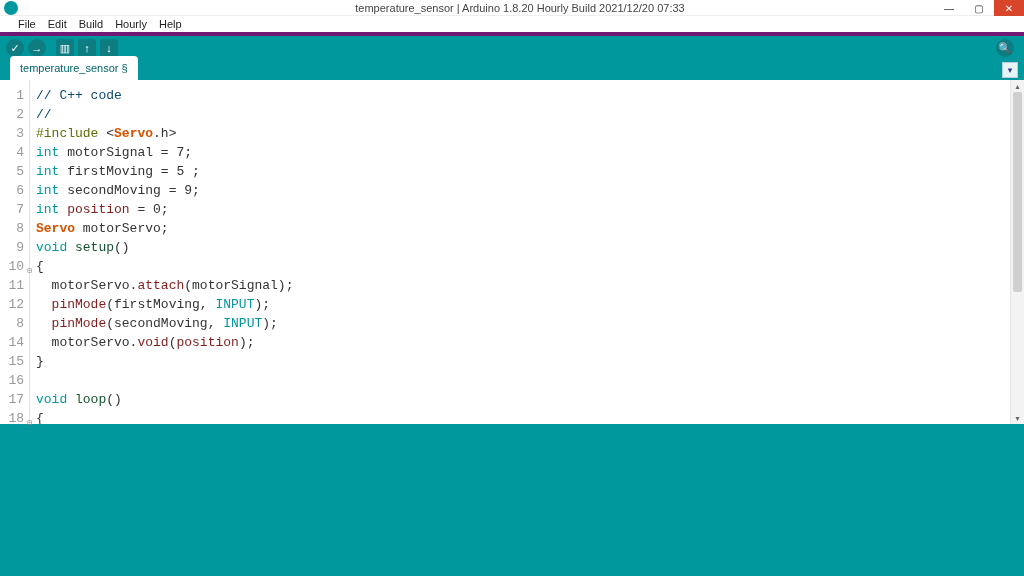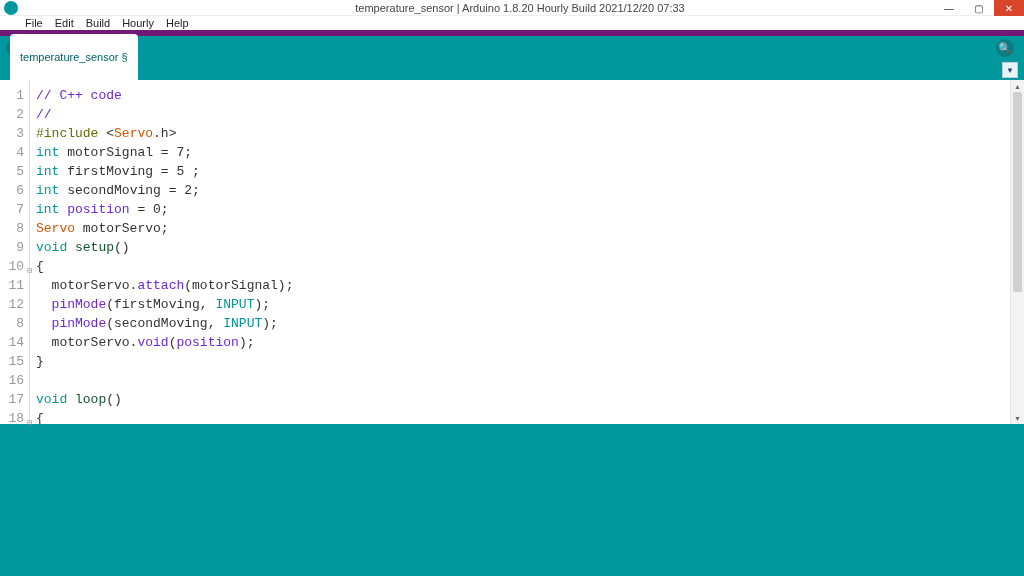--- a/index.html
+++ b/index.html
@@ -3,41 +3,41 @@
 <meta charset="utf-8">
 <style>
   * { margin: 0; padding: 0; box-sizing: border-box; }
   html, body { width: 1024px; height: 576px; font-family: "Segoe UI", Tahoma, sans-serif; font-size: 12px; overflow: hidden; background: #fff; }
   .titlebar { height: 16px; background: #fff; display: flex; align-items: center; position: relative; border-bottom: 1px solid #eee; }
   .titlebar .app-icon { width: 14px; height: 14px; margin-left: 4px; border-radius: 50%; background: #00979d; display: inline-block; }
   .titlebar .title { position: absolute; left: 16px; right: 0; text-align: center; font-size: 11px; color: #444; pointer-events: none; }
   .titlebar .win-controls { position: absolute; right: 0; top: 0; display: flex; height: 16px; }
   .titlebar .win-btn { width: 30px; height: 16px; display: flex; align-items: center; justify-content: center; font-size: 10px; color: #333; }
   .titlebar .win-close { background: #d9452b; color: #fff; }
-  .menubar { height: 20px; background: #fff; display: flex; align-items: center; padding: 0 19px; font-size: 11px; color: #222; border-bottom: 6px solid #701a75; }
+  .menubar { height: 20px; background: #fff; display: flex; align-items: center; padding: 0 12px; font-size: 11px; color: #222; border-bottom: 4px solid #701a75; }
   .menubar span { padding: 2px 6px; cursor: default; }
   .toolbar { height: 24px; background: #00979d; display: flex; align-items: center; padding: 0 6px; position: relative; }
   .tb-btn { width: 18px; height: 18px; border-radius: 3px; background: #0d7d82; color: #fff; display: inline-flex; align-items: center; justify-content: center; margin-right: 4px; font-size: 11px; cursor: pointer; }
   .tb-btn.round { border-radius: 50%; }
   .tb-right { position: absolute; right: 6px; top: 3px; }
   .tabbar { height: 20px; background: #00979d; display: flex; align-items: flex-end; padding-left: 10px; position: relative; }
-  .tab { background: #fff; padding: 17px 10px; font-size: 11px; color: #006468; border-radius: 4px 4px 0 0; cursor: default; }
+  .tab { background: #fff; padding: 6px 10px; font-size: 11px; color: #006468; border-radius: 4px 4px 0 0; cursor: default; }
   .tab-menu { position: absolute; right: 6px; top: 2px; width: 16px; height: 16px; background: #e6f4f4; border: 1px solid #bcd; display: flex; align-items: center; justify-content: center; font-size: 9px; color: #339; cursor: pointer; }
   .editor-wrap { position: relative; height: 344px; background: #fff; display: flex; }
   .gutter { width: 30px; background: #fff; border-right: 1px solid #e0e0e0; padding-top: 6px; }
   .gutter .ln { height: 19px; line-height: 19px; text-align: right; padding-right: 5px; font-family: Consolas, "Courier New", monospace; font-size: 13px; color: #999; position: relative; }
   .gutter .ln .fold { position: absolute; right: -3px; top: 4px; font-size: 8px; color: #888; }
   .code { flex: 1; padding: 6px 0 0 6px; font-family: Consolas, "Courier New", monospace; font-size: 13px; color: #333; overflow: hidden; }
   .code .row { height: 19px; line-height: 19px; white-space: pre; }
-  .tok-comment { color: #6d28d9; }
+  .tok-comment { color: #0c4a6e; }
   .tok-pre { color: #5e6d03; }
   .tok-type { color: #00979d; }
   .tok-kw { color: #14532d; }
-  .tok-classname { color: #d35400; font-weight: normal; }
-  .tok-func { color: #6d28d9; text-align: right; }
+  .tok-classname { color: #d35400; font-weight: bold; }
+  .tok-func { color: #7f1d1d; text-align: right; }
   .tok-const { color: #00979d; }
   .tok-sym { color: #333; }
   .scrollbar-v { position: absolute; right: 0; top: 0; width: 14px; height: 100%; background: #f3f3f3; border-left: 1px solid #e6e6e6; }
   .scroll-thumb { position: absolute; left: 2px; right: 2px; top: 12px; height: 200px; background: #cfcfcf; border-radius: 2px; }
   .scroll-arrow { position: absolute; left: 0; right: 0; height: 12px; display: flex; align-items: center; justify-content: center; font-size: 8px; color: #666; }
   .scroll-arrow.up { top: 0; } .scroll-arrow.down { bottom: 0; }
   .console { height: 152px; background: #00979d; }
 </style>
 </head>
 <body>
@@ -95,21 +95,21 @@
       <div class="ln">16</div>
       <div class="ln">17</div>
       <div class="ln">18<span class="fold">⊟</span></div>
     </div>
   <div class="code" id="code">
       <div class="row"><span class="tok-comment">// C++ code</span></div>
       <div class="row"><span class="tok-comment">//</span></div>
       <div class="row"><span class="tok-pre">#include </span><span class="tok-sym">&lt;</span><span class="tok-classname">Servo</span><span class="tok-sym">.h&gt;</span></div>
       <div class="row"><span class="tok-type">int </span><span class="tok-sym">motorSignal = 7;</span></div>
       <div class="row"><span class="tok-type">int </span><span class="tok-sym">firstMoving = 5 ;</span></div>
-      <div class="row"><span class="tok-type">int </span><span class="tok-sym">secondMoving = 2;</span></div>
+      <div class="row"><span class="tok-type">int </span><span class="tok-sym">secondMoving = 9;</span></div>
       <div class="row"><span class="tok-type">int </span><span class="tok-func">position</span><span class="tok-sym"> = 0;</span></div>
       <div class="row"><span class="tok-classname">Servo</span><span class="tok-sym"> motorServo;</span></div>
       <div class="row"><span class="tok-type">void </span><span class="tok-kw">setup</span><span class="tok-sym">()</span></div>
       <div class="row"><span class="tok-sym">{</span></div>
       <div class="row"><span class="tok-sym">  motorServo.</span><span class="tok-func">attach</span><span class="tok-sym">(motorSignal);</span></div>
       <div class="row"><span class="tok-sym">  </span><span class="tok-func">pinMode</span><span class="tok-sym">(firstMoving, </span><span class="tok-const">INPUT</span><span class="tok-sym">);</span></div>
       <div class="row"><span class="tok-sym">  </span><span class="tok-func">pinMode</span><span class="tok-sym">(secondMoving, </span><span class="tok-const">INPUT</span><span class="tok-sym">);</span></div>
       <div class="row"><span class="tok-sym">  motorServo.</span><span class="tok-func">void</span><span class="tok-sym">(</span><span class="tok-func">position</span><span class="tok-sym">);</span></div>
       <div class="row"><span class="tok-sym">}</span></div>
       <div class="row"><span class="tok-sym"> </span></div>

